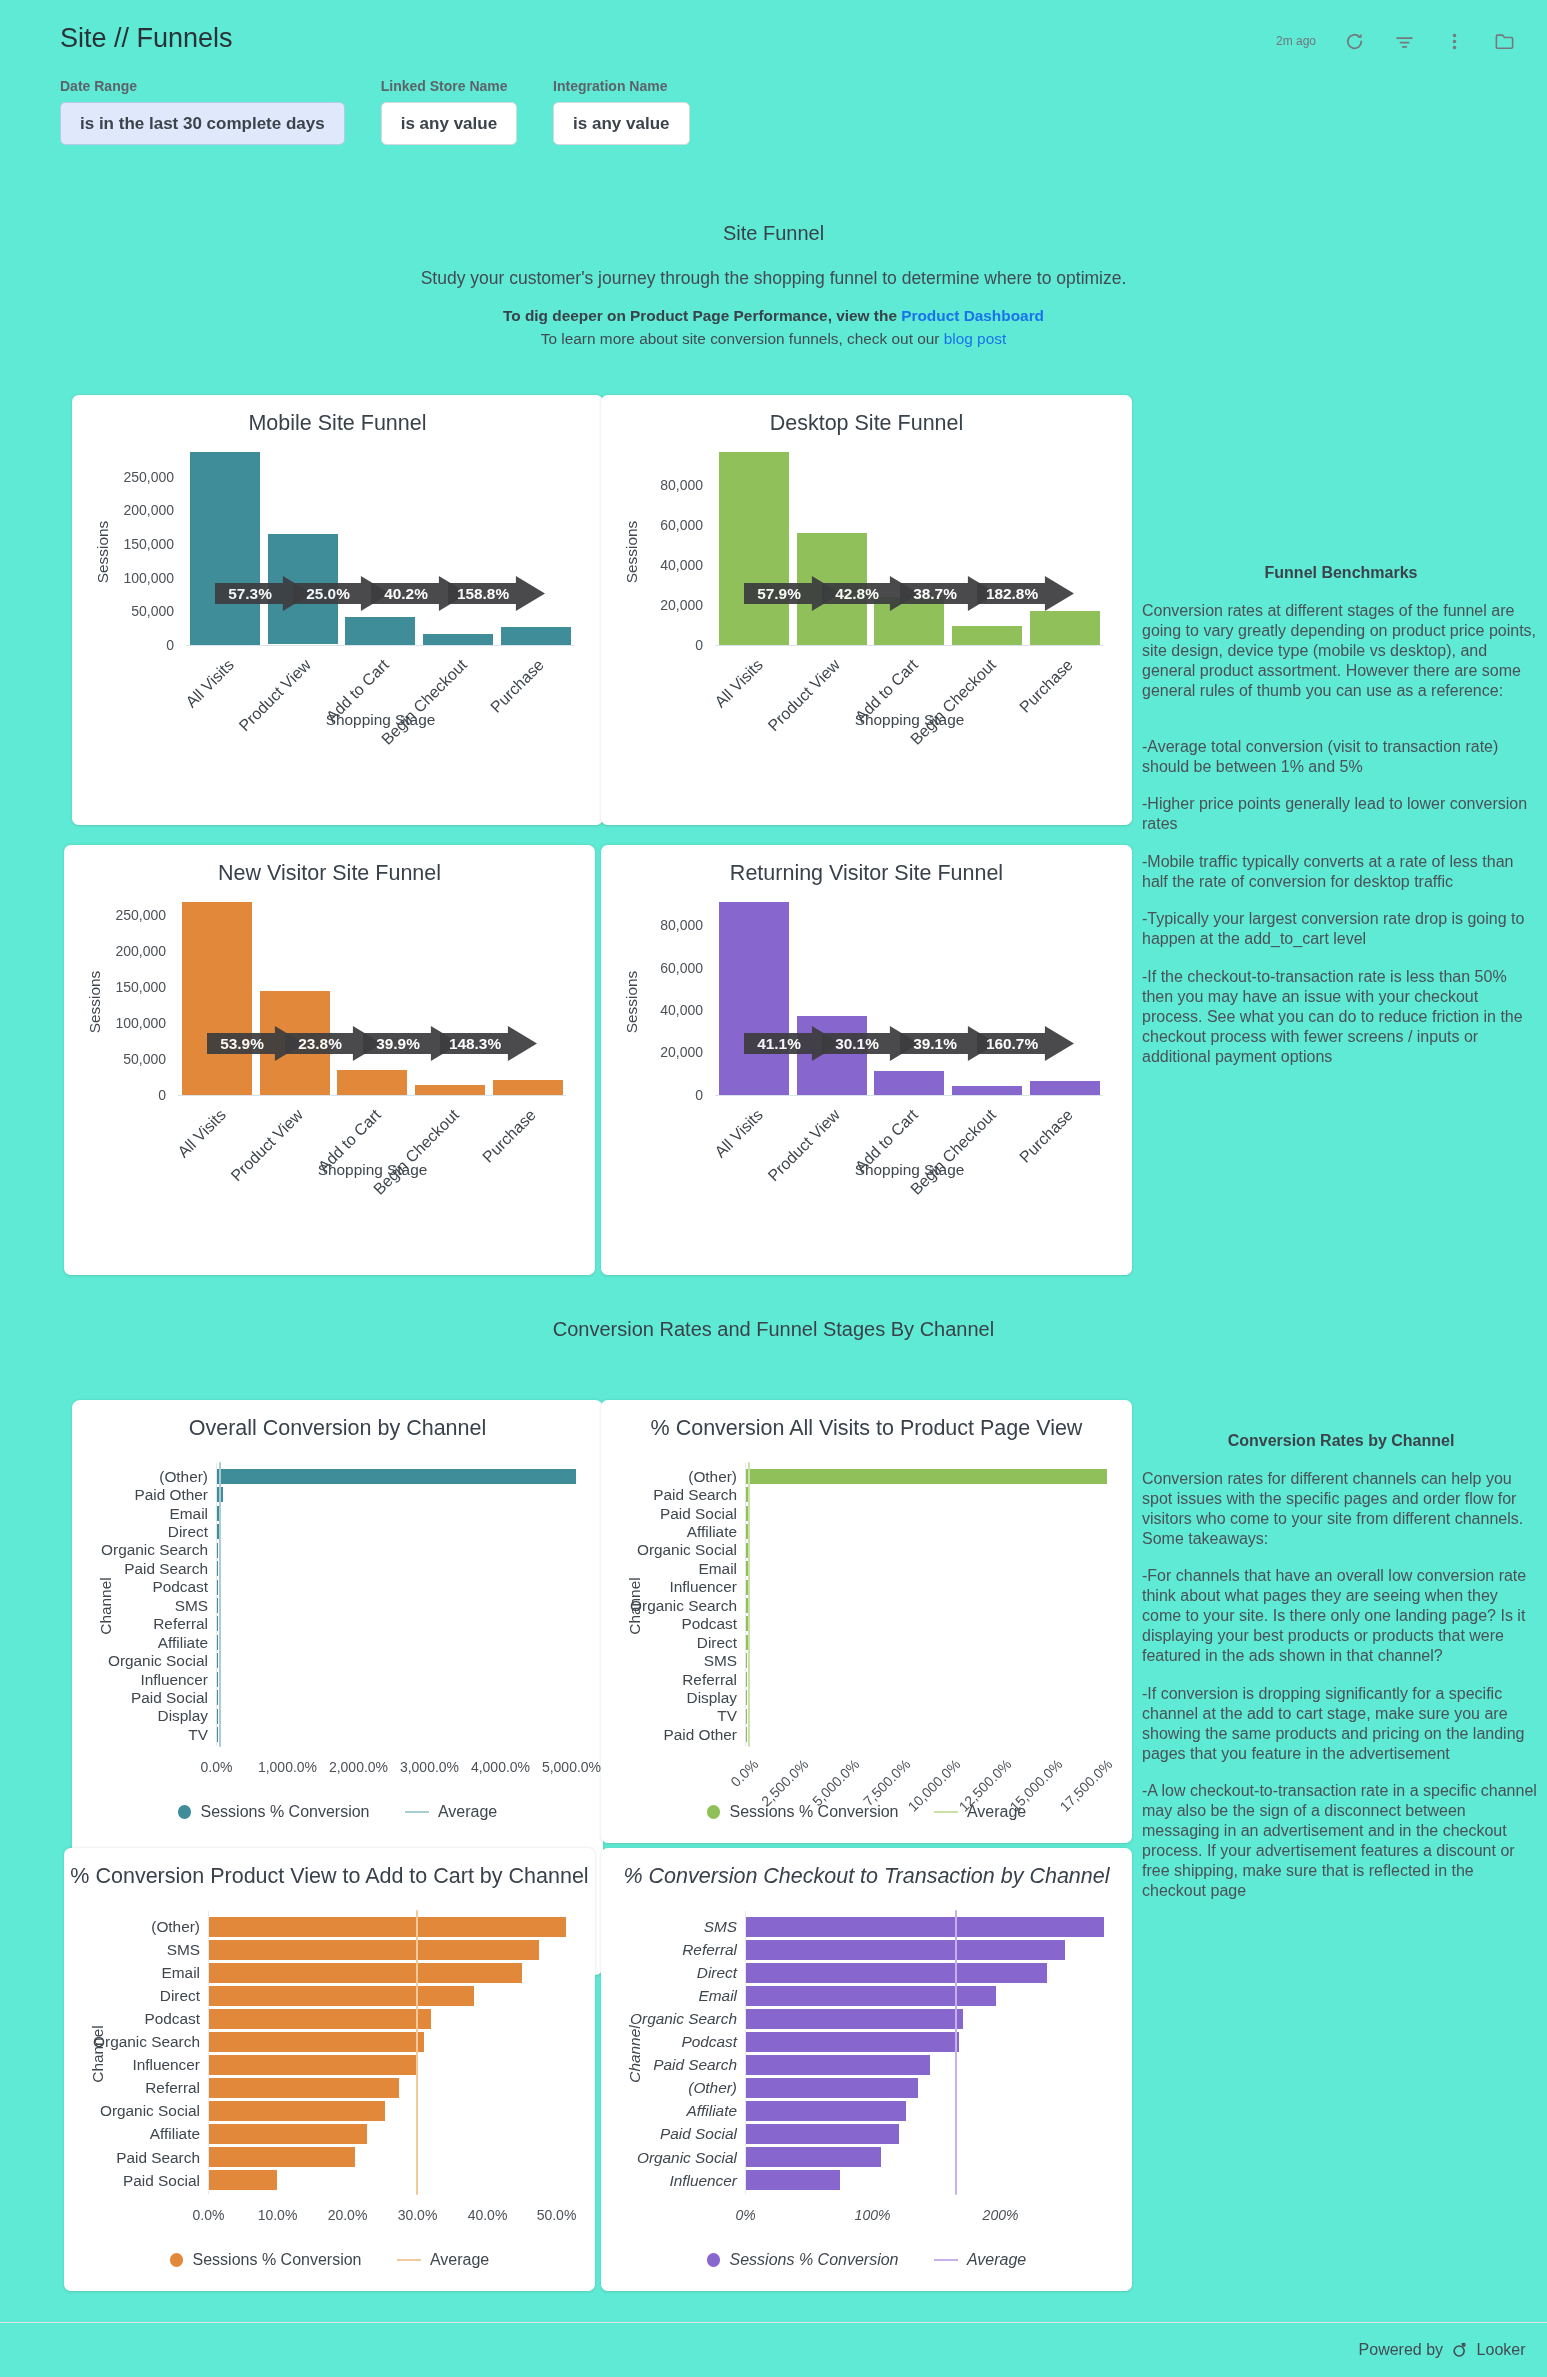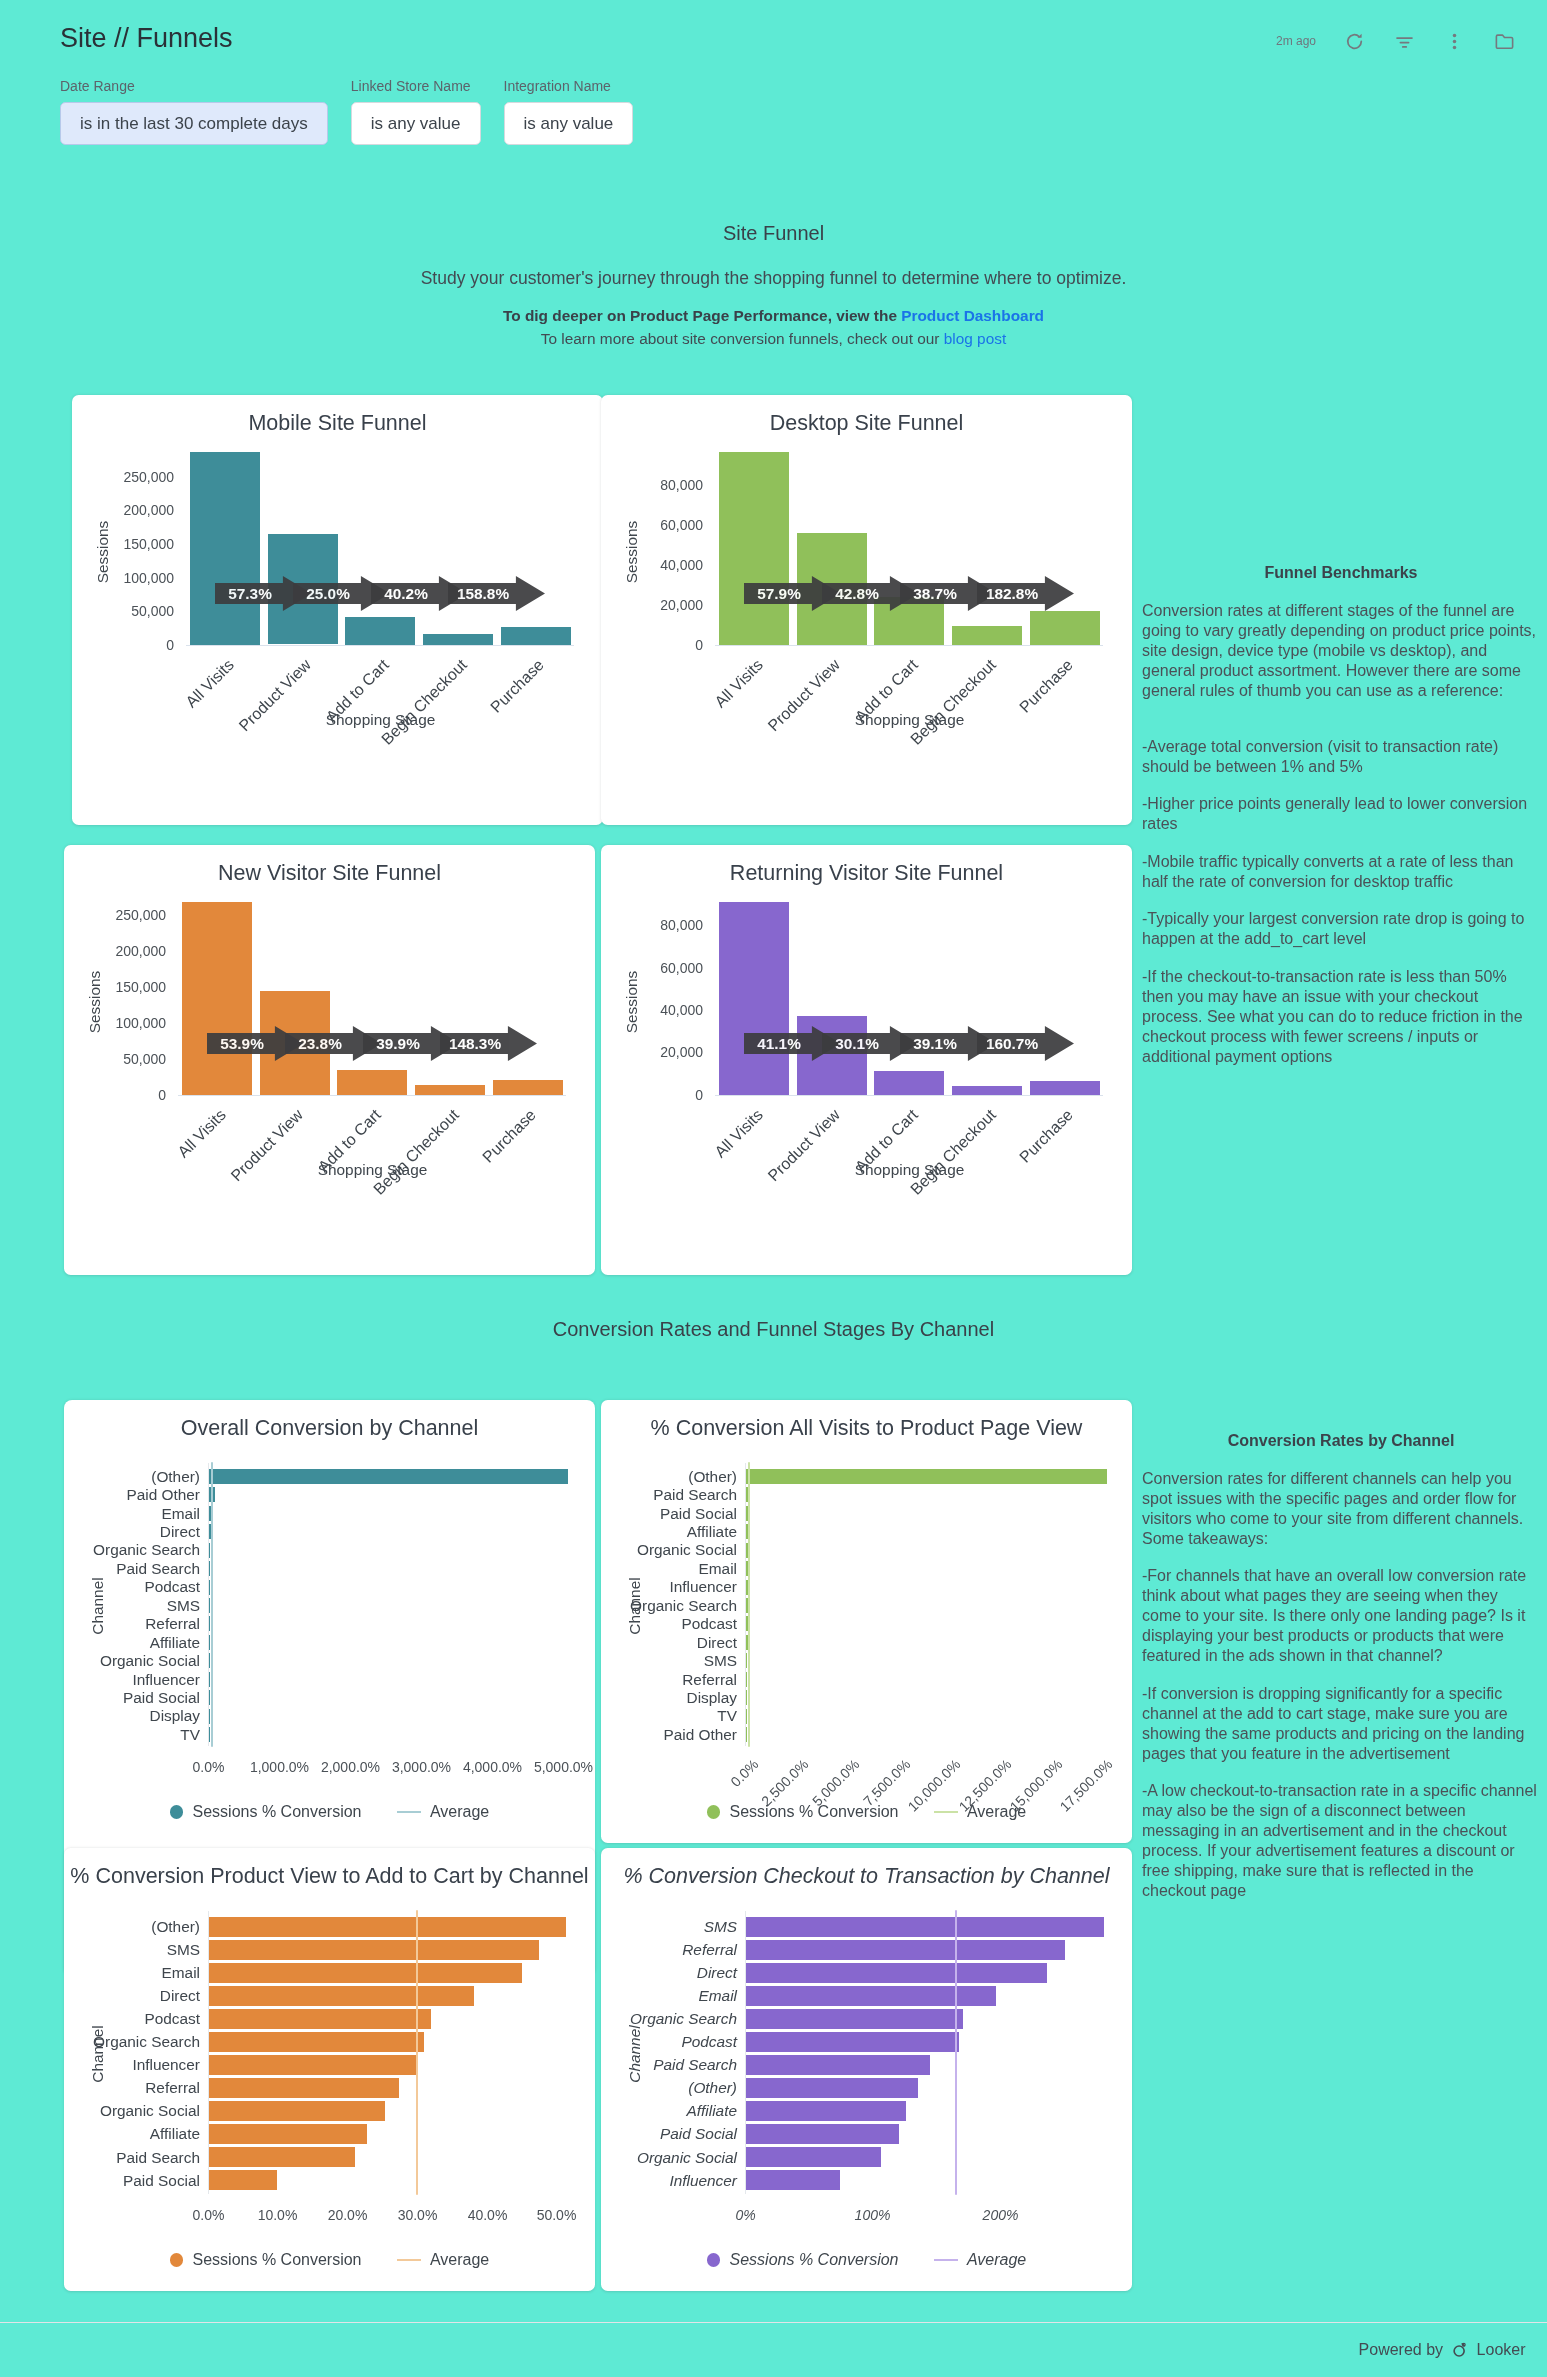--- a/index.html
+++ b/index.html
@@ -2,21 +2,21 @@
 <html style="font-size:10.7px"><head>
 <meta charset="utf-8">
 <style>
   html,body{margin:0;padding:0;background:#f5f6f8;font-family:"Liberation Sans",sans-serif;}
   #page{position:relative;width:1547px;height:2377px;background:#5eead4;overflow:hidden;color:#2e353b;}
   .page-title{position:absolute;left:60px;top:23px;font-size:27px;color:#2a3137;}
   .header-right{position:absolute;right:31px;top:29.6px;display:flex;align-items:center;gap:27px;}
   .updated{font-size:12px;color:#6f767d;}
   .hicon{cursor:pointer;display:block;}
   .hicon svg{width:23px;height:23px;display:block;}
-  .filters{position:absolute;left:60px;top:78px;display:flex;gap:23px;align-items:flex-end;}
+  .filters{position:absolute;left:60px;top:78px;display:flex;gap:36px;align-items:flex-end;font-weight:bold;}
   .flabel{font-size:14px;color:#5c636b;margin-bottom:8px;}
   .fchip{display:inline-block;font-size:17px;color:#3c434b;background:#fff;border:1.3px solid #d5d9de;border-radius:5.4px;padding:10.7px 19px;cursor:pointer;}
   .chip-active{background:#dfe9fb;border-color:#b7c9ea;}
   .intro{position:absolute;left:0;top:222px;width:1547px;text-align:center;}
   .intro-title{font-size:20px;color:#3a4149;margin-bottom:23px;}
   .intro-desc{font-size:17.5px;color:#434a52;margin-bottom:17.5px;}
   .intro-cta{font-size:15.4px;font-weight:700;color:#3a4149;}
   .intro-more{font-size:15.4px;color:#434a52;margin-top:5.4px;}
   .link{color:#1a73e8;cursor:pointer;text-decoration:none;}
   .section-heading{position:absolute;left:0;top:1318px;width:1547px;text-align:center;font-size:20px;color:#3a4149;}
@@ -215,21 +215,21 @@
         <p>-Average total conversion (visit to transaction rate) should be between 1% and 5%</p>
         <p>-Higher price points generally lead to lower conversion rates</p>
         <p>-Mobile traffic typically converts at a rate of less than half the rate of conversion for desktop traffic</p>
         <p>-Typically your largest conversion rate drop is going to happen at the add_to_cart level</p>
         <p>-If the checkout-to-transaction rate is less than 50% then you may have an issue with your checkout process. See what you can do to reduce friction in the checkout process with fewer screens / inputs or additional payment options</p>
       </div>
   </div>
 
   <div class="section-heading">Conversion Rates and Funnel Stages By Channel</div>
 
-  <div class="card" style="left:64px;top:1400px;width:531px;height:575px;border-radius:8px;">
+  <div class="card" style="left:72px;top:1400px;width:531px;height:575px;border-radius:8px;">
       <div class="chart-title">Overall Conversion by Channel</div>
       <div class="axis-title yrot" style="left: 34px; top: 206px;">Channel</div>
       <div class="vaxis" style="left: 144px; top: 63px; height: 283px;"></div>
       <div class="cat-label" style="left: 0px; width: 136px; text-align: right; top: 68px; font-size: 15.4px;">(Other)</div>
       <div class="bar" style="left: 145px; top: 69px; width: 359px; height: 15px; background: rgb(62, 141, 153);"></div>
       <div class="cat-label" style="left: 0px; width: 136px; text-align: right; top: 86px; font-size: 15.4px;">Paid Other</div>
       <div class="bar" style="left: 145px; top: 87px; width: 5.7px; height: 15px; background: rgb(62, 141, 153);"></div>
       <div class="cat-label" style="left: 0px; width: 136px; text-align: right; top: 105px; font-size: 15.4px;">Email</div>
       <div class="bar" style="left: 145px; top: 106px; width: 1.8px; height: 15px; background: rgb(62, 141, 153);"></div>
       <div class="cat-label" style="left: 0px; width: 136px; text-align: right; top: 123px; font-size: 15.4px;">Direct</div>

